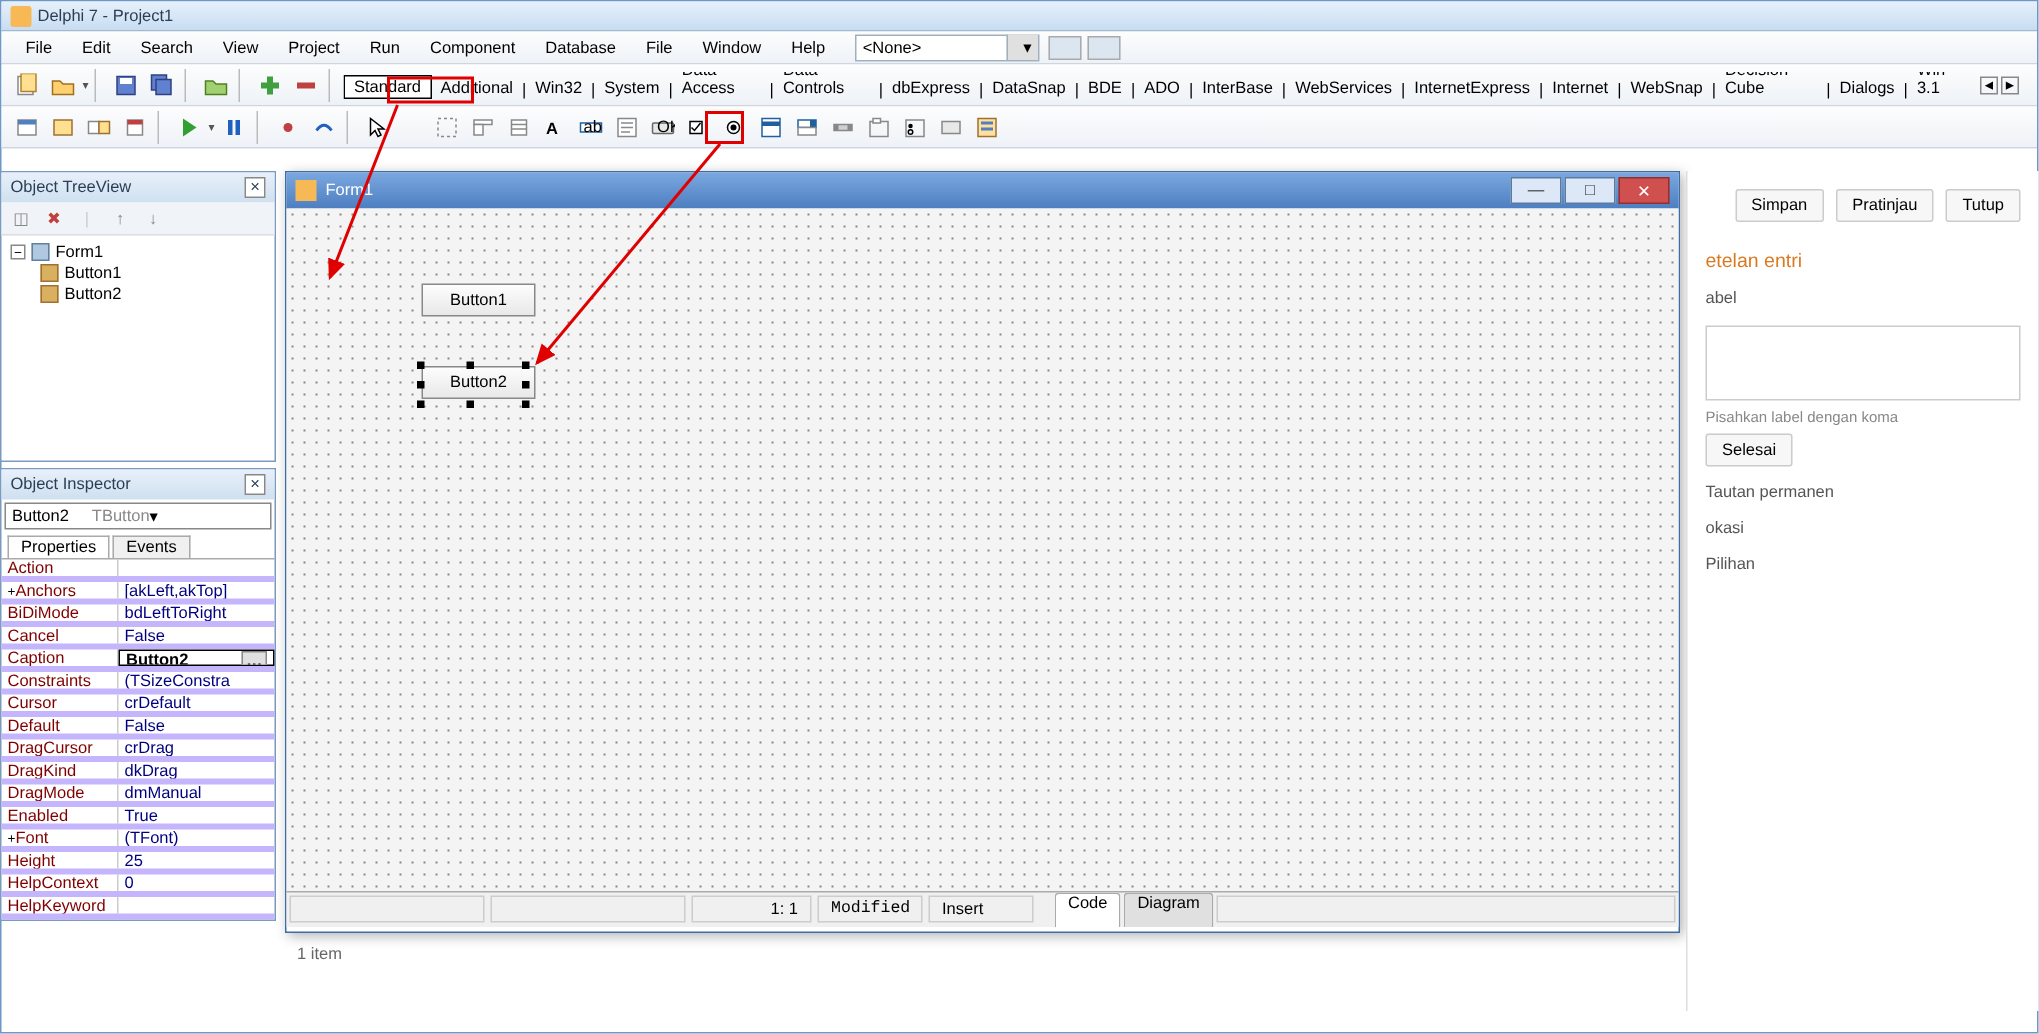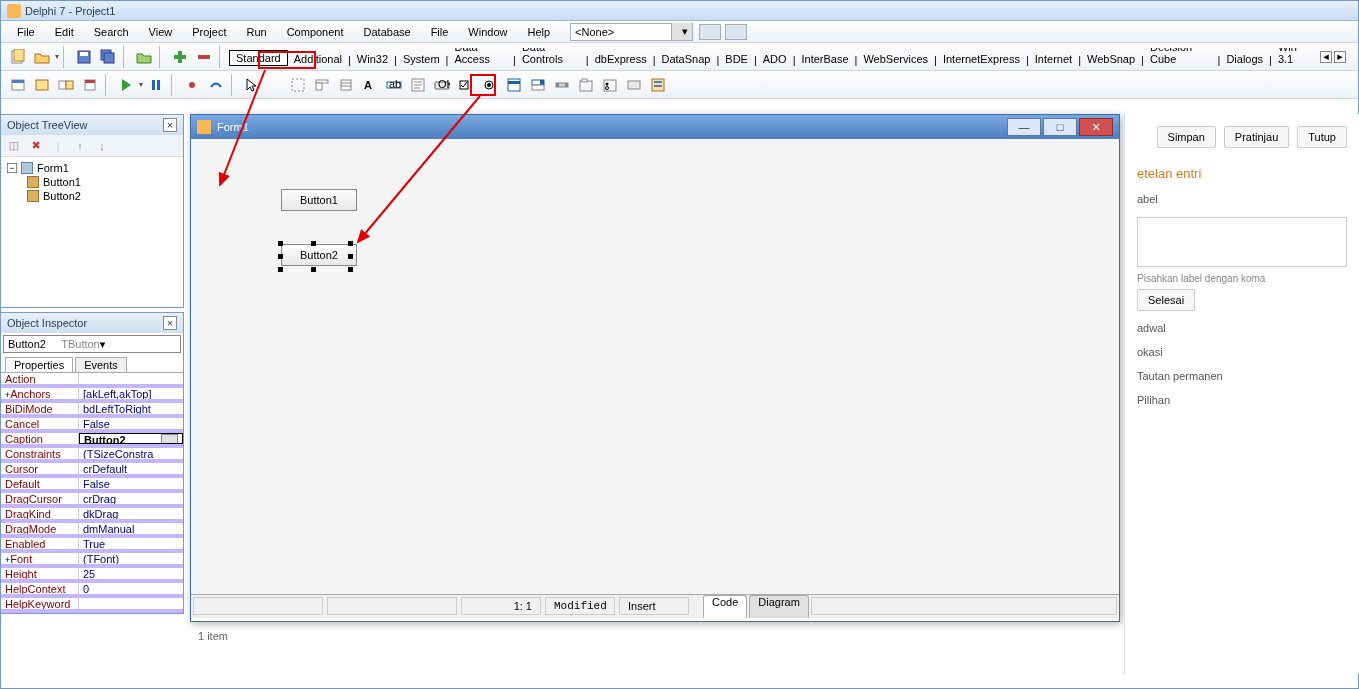--- a/index.html
+++ b/index.html
@@ -521,23 +521,22 @@
   <div class="btn-row">
     <span class="btn">Simpan</span>
     <span class="btn">Pratinjau</span>
     <span class="btn">Tutup</span>
   </div>
   <div class="section title">etelan entri</div>
   <div class="section">abel</div>
   <div class="input-area"></div>
   <div class="hint">Pisahkan label dengan koma</div>
   <div style="padding:10px 12px;"><span class="btn">Selesai</span></div>
-  <div class="section">adwal</div>
+  <div class="section">Tautan permanen</div>
   <div class="section">okasi</div>
-  <div class="section">Tautan permanen</div>
   <div class="section">Pilihan</div>
 </div>
 
 <div class="red-box" style="left:258px; top:51px; width:58px; height:18px;"></div>
 <div class="red-box" style="left:470px; top:74px; width:26px; height:22px;"></div>
 
 <svg class="annotation" style="left:0; top:0;" width="1359" height="689">
   <defs>
     <marker id="arrowhead" markerWidth="8" markerHeight="8" refX="6" refY="3" orient="auto">
       <path d="M0 0 L7 3 L0 6 z" fill="#e00000"></path>

